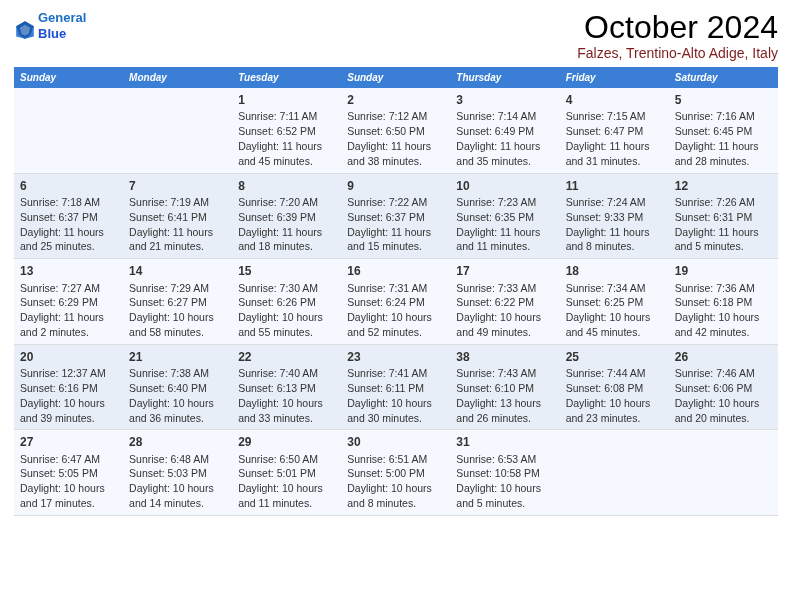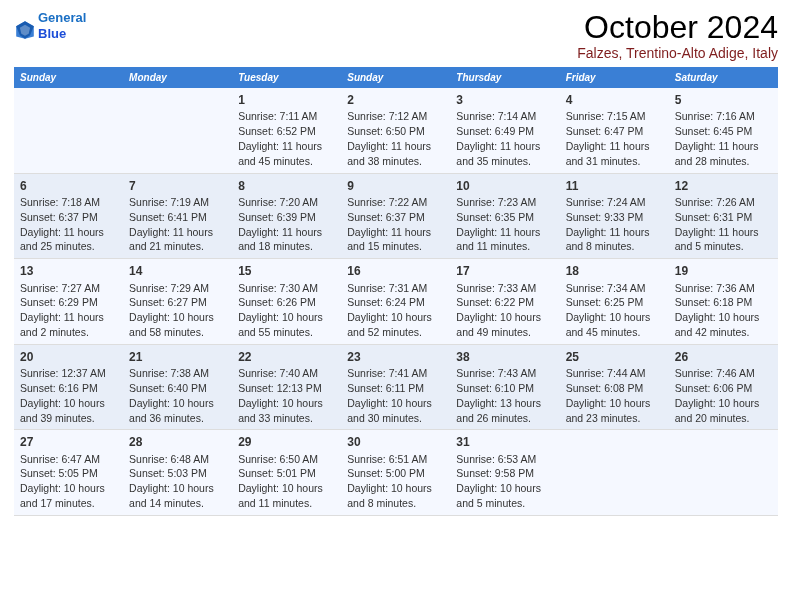--- a/index.html
+++ b/index.html
@@ -215,21 +215,21 @@
           <td><span class="day-num">20</span>
 <span class="day-info">Sunrise: 12:37 AM</span><br>
 <span class="day-info">Sunset: 6:16 PM</span><br>
 <span class="day-info">Daylight: 10 hours and 39 minutes.</span></td>
           <td><span class="day-num">21</span>
 <span class="day-info">Sunrise: 7:38 AM</span><br>
 <span class="day-info">Sunset: 6:40 PM</span><br>
 <span class="day-info">Daylight: 10 hours and 36 minutes.</span></td>
           <td><span class="day-num">22</span>
 <span class="day-info">Sunrise: 7:40 AM</span><br>
-<span class="day-info">Sunset: 12:13 PM</span><br>
+<span class="day-info">Sunset: 6:13 PM</span><br>
 <span class="day-info">Daylight: 10 hours and 33 minutes.</span></td>
           <td><span class="day-num">23</span>
 <span class="day-info">Sunrise: 7:41 AM</span><br>
 <span class="day-info">Sunset: 6:11 PM</span><br>
 <span class="day-info">Daylight: 10 hours and 30 minutes.</span></td>
           <td><span class="day-num">38</span>
 <span class="day-info">Sunrise: 7:43 AM</span><br>
 <span class="day-info">Sunset: 6:10 PM</span><br>
 <span class="day-info">Daylight: 13 hours and 26 minutes.</span></td>
           <td><span class="day-num">25</span>
@@ -253,20 +253,20 @@
           <td><span class="day-num">29</span>
 <span class="day-info">Sunrise: 6:50 AM</span><br>
 <span class="day-info">Sunset: 5:01 PM</span><br>
 <span class="day-info">Daylight: 10 hours and 11 minutes.</span></td>
           <td><span class="day-num">30</span>
 <span class="day-info">Sunrise: 6:51 AM</span><br>
 <span class="day-info">Sunset: 5:00 PM</span><br>
 <span class="day-info">Daylight: 10 hours and 8 minutes.</span></td>
           <td><span class="day-num">31</span>
 <span class="day-info">Sunrise: 6:53 AM</span><br>
-<span class="day-info">Sunset: 9:58 PM</span><br>
+<span class="day-info">Sunset: 10:58 PM</span><br>
 <span class="day-info">Daylight: 10 hours and 5 minutes.</span></td>
           <td></td>
           <td></td>
         </tr>
       </tbody>
   </table>
 </div>
 
 </body></html>

